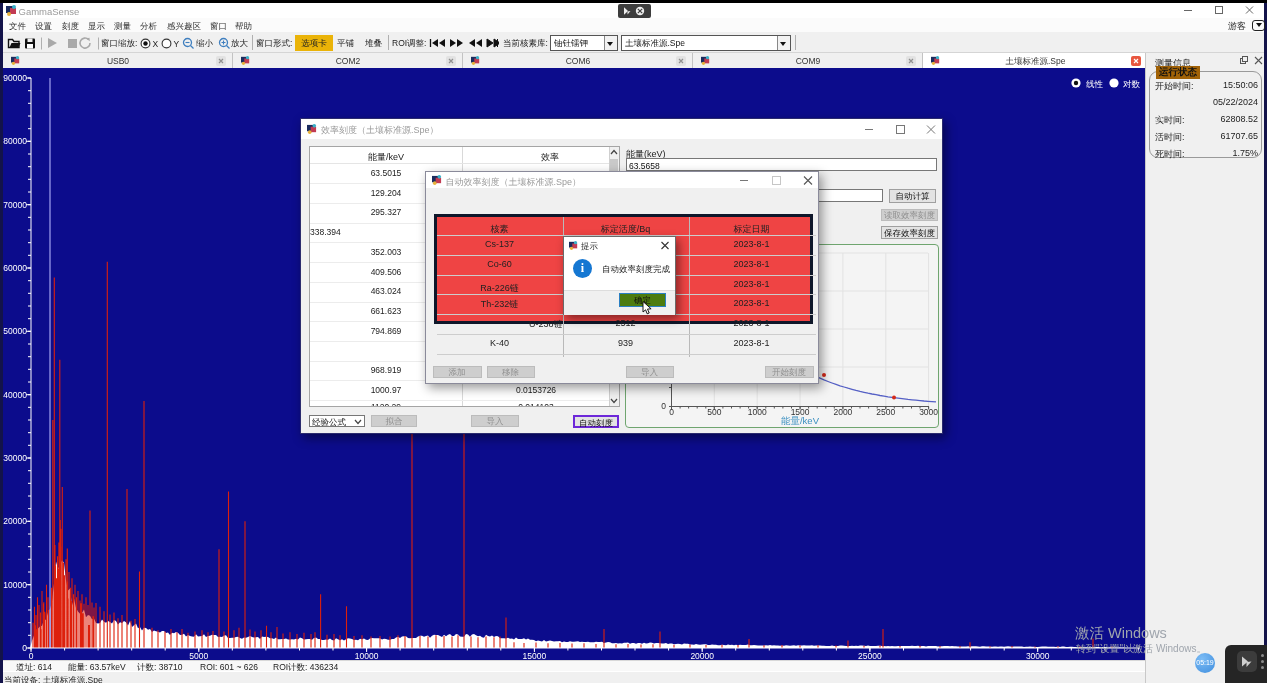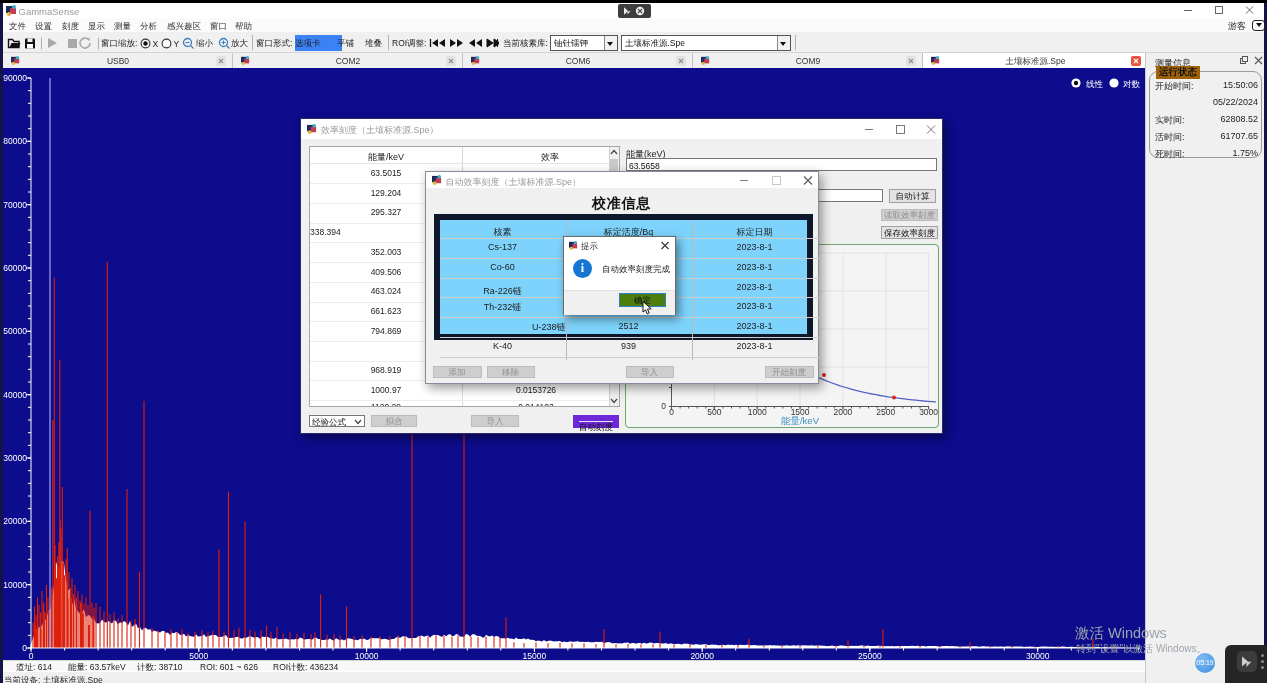--- a/index.html
+++ b/index.html
@@ -78,21 +78,21 @@
       <path d="M8.5 8.5l3 3" stroke="#3f7fbf" stroke-width="1.3"></path>
       <path d="M3.5 5.5h4" stroke="#3f7fbf" stroke-width="1.1"></path>
       <circle cx="41.5" cy="5.5" r="4" fill="none" stroke="#3f7fbf" stroke-width="1.3"></circle>
       <path d="M44.5 8.5l3 3" stroke="#3f7fbf" stroke-width="1.3"></path>
       <path d="M39.5 5.5h4M41.5 3.5v4" stroke="#3f7fbf" stroke-width="1.1"></path>
     </svg>
 <div class="abs txt" style="left:196px;top:38px;font-size:8.5px;color:#222">缩小</div>
 <div class="abs txt" style="left:231px;top:38px;font-size:8.5px;color:#222">放大</div>
 <div class="abs" style="left:252px;top:35px;width:1px;height:15px;background:#b0b0b0"></div>
 <div class="abs txt" style="left:256px;top:38px;font-size:8.5px;color:#222">窗口形式:</div>
-<div class="abs txt" style="left:295px;top:35px;width:47px;height:16px;background:#3b82f6;font-size:8.5px;color:#222;line-height:16px">选项卡</div>
+<div class="abs txt" style="left:295px;top:35px;width:38px;height:16px;background:#eab308;font-size:8.5px;color:#222;text-align:center;line-height:16px">选项卡</div>
 <div class="abs txt" style="left:337px;top:38px;font-size:8.5px;color:#222">平铺</div>
 <div class="abs txt" style="left:365px;top:38px;font-size:8.5px;color:#222">堆叠</div>
 <div class="abs" style="left:388px;top:35px;width:1px;height:15px;background:#b0b0b0"></div>
 <div class="abs txt" style="left:392px;top:38px;font-size:8.5px;color:#222">ROI调整:</div>
 <svg class="abs" style="left:429px;top:38px" width="70" height="10" viewBox="0 0 70 10">
       <path d="M9 1L3 5l6 4zM16 1l-6 4 6 4z" fill="#111"></path>
       <path d="M1.5 1v8" stroke="#111" stroke-width="1.3"></path>
       <path d="M21 1l6 4-6 4zM28 1l6 4-6 4z" fill="#111"></path>
       <path d="M46 1l-6 4 6 4zM53 1l-6 4 6 4z" fill="#111"></path>
       <path d="M58 1l6 4-6 4zM65 1l6 4-6 4zM68.5 1v8" fill="#111" stroke="#111" stroke-width="1"></path>
@@ -305,21 +305,21 @@
       </svg>
   <div class="abs" style="left:309px;top:40px;width:8px;height:70px;background:#c9c9c9"></div>
 
   <div class="abs" style="left:8px;top:296px;width:56px;height:12px;background:#fff;border:1px solid #777"></div>
   <div class="abs txt" style="left:11px;top:297.5px;font-size:8.5px;color:#111">经验公式</div>
   <svg class="abs" style="left:53px;top:299.5px" width="8" height="6" viewBox="0 0 8 6">
         <path d="M1 1l3 3.5L7 1" fill="none" stroke="#444" stroke-width="1.2"></path>
       </svg>
   <div class="abs txt" style="left:70px;top:296px;width:46px;height:12px;background:#cecece;border:1px solid #bcbcbc;font-size:8.5px;color:#8f8f8f;text-align:center;line-height:11px">拟合</div>
   <div class="abs txt" style="left:170px;top:296px;width:48px;height:12px;background:#cecece;border:1px solid #bcbcbc;font-size:8.5px;color:#8f8f8f;text-align:center;line-height:11px">导入</div>
-  <div class="abs txt" style="left:272px;top:295.5px;width:46px;height:13px;background:#e3e3e3;border:6px solid #6d28d9;font-size:8.5px;color:#111;text-align:center;line-height:12px">自动刻度</div>
+  <div class="abs txt" style="left:272px;top:295.5px;width:46px;height:13px;background:#e3e3e3;border:2px solid #6d28d9;font-size:8.5px;color:#111;text-align:center;line-height:12px">自动刻度</div>
 
   <div class="abs txt" style="left:325px;top:29px;font-size:9px;color:#222">能量(keV)</div>
   <div class="abs" style="left:325px;top:39px;width:311px;height:13px;background:#fff;border:1px solid #777"></div>
   <div class="abs txt" style="left:328px;top:41.5px;font-size:8.5px;color:#111">63.5658</div>
   <div class="abs" style="left:325px;top:70px;width:257px;height:13px;background:#fff;border:1px solid #777"></div>
   <div class="abs txt" style="left:588px;top:69.5px;width:47px;height:14px;background:#e3e3e3;border:1px solid #9f9f9f;font-size:8.5px;color:#111;text-align:center;line-height:13px">自动计算</div>
   <div class="abs txt" style="left:580px;top:90px;width:57px;height:12px;background:#cecece;border:1px solid #bcbcbc;font-size:8.5px;color:#8f8f8f;text-align:center;line-height:11px">读取效率刻度</div>
   <div class="abs txt" style="left:580px;top:107px;width:57px;height:13px;background:#e3e3e3;border:1px solid #9f9f9f;font-size:8.5px;color:#111;text-align:center;line-height:12px">保存效率刻度</div>
 
   <div class="abs" style="left:324px;top:125px;width:314px;height:184px;background:#f4f4f4;border:1px solid #6fa56f;border-radius:4px">
@@ -360,22 +360,21 @@
         <rect x="4" y="3" width="6" height="6" fill="#c23b52"></rect>
         <circle cx="3" cy="9" r="2" fill="#e8b23a"></circle>
         <circle cx="8" cy="2" r="2" fill="#3ab0c8"></circle>
       </svg>
   <div class="abs txt" style="left:20px;top:3.5px;font-size:9px;color:#9a9a9a">自动效率刻度（土壤标准源.Spe）</div>
   <svg class="abs" style="left:310px;top:3px" width="80" height="11" viewBox="0 0 80 11">
         <path d="M4 5.5h8" stroke="#777" stroke-width="1"></path>
         <rect x="36.5" y="1.5" width="8" height="8" fill="none" stroke="#c6c6c6" stroke-width="1"></rect>
         <path d="M68 1.5l8 8M76 1.5l-8 8" stroke="#555" stroke-width="1.1"></path>
       </svg>
-  <div class="abs txt" style="left:0;top:23px;width:100%;text-align:center;font-size:14px;font-weight:bold;color:#111;letter-spacing:0.8px">校准信息</div>
-  <div class="abs" style="left:8px;top:42px;width:379px;height:126px;background:#7dd3fc;border:6px solid #0f172a">
+  <div class="abs" style="left:8px;top:42px;width:379px;height:110px;background:#ef4444;border:3px solid #0f172a">
     <div class="abs" style="left:126px;top:0;width:1px;height:140px;background:#b9b9b9"></div>
     <div class="abs" style="left:252px;top:0;width:1px;height:140px;background:#b9b9b9"></div>
     <div class="abs txt" style="left:0;top:6px;width:126px;text-align:center;font-size:9px;color:#222">核素</div>
     <div class="abs txt" style="left:126px;top:6px;width:126px;text-align:center;font-size:9px;color:#222">标定活度/Bq</div>
     <div class="abs txt" style="left:252px;top:6px;width:126px;text-align:center;font-size:9px;color:#222">标定日期</div>
     <div class="abs txt" style="left:0;top:22.1px;width:126px;text-align:center;font-size:9px;color:#222">Cs-137</div>
 <div class="abs txt" style="left:252px;top:22.1px;width:126px;text-align:center;font-size:9px;color:#222">2023-8-1</div>
 <div class="abs txt" style="left:0;top:41.9px;width:126px;text-align:center;font-size:9px;color:#222">Co-60</div>
 <div class="abs txt" style="left:252px;top:41.9px;width:126px;text-align:center;font-size:9px;color:#222">2023-8-1</div>
 <div class="abs txt" style="left:0;top:65px;width:126px;text-align:center;font-size:9px;color:#222">Ra-226链</div>

